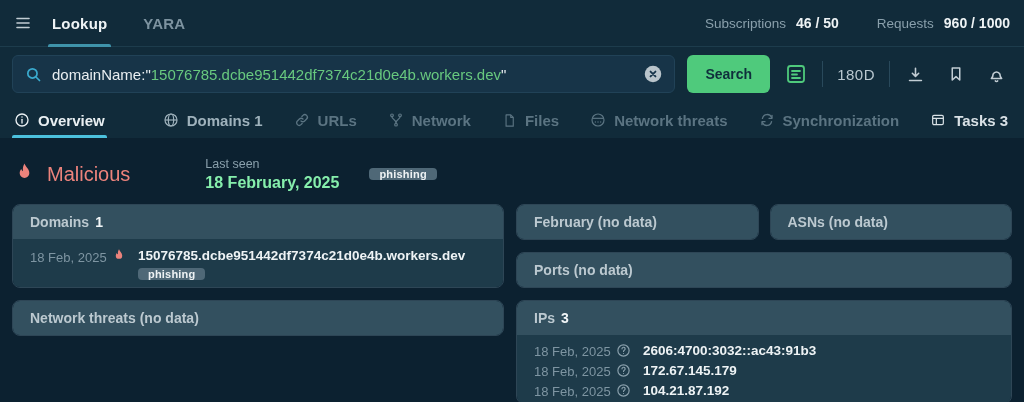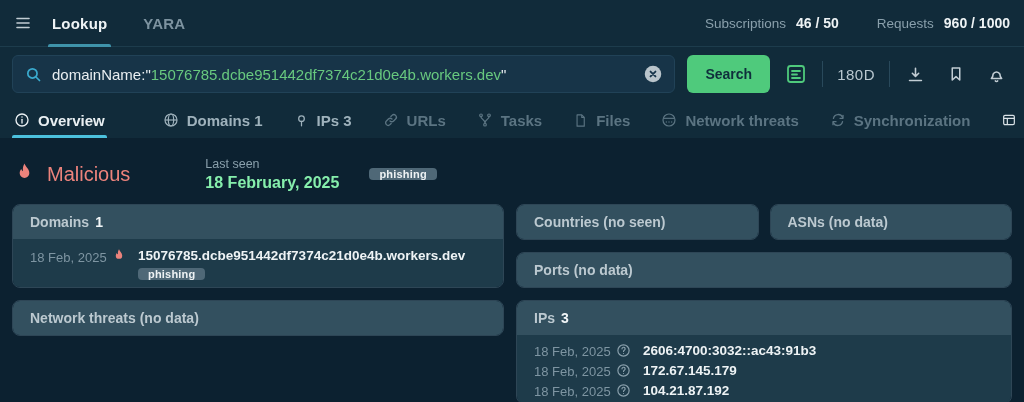--- a/index.html
+++ b/index.html
@@ -212,48 +212,39 @@
     <div class="nav-tab state-data">
       <span>
           <svg width="16" height="16" viewBox="0 0 24 24" fill="none" stroke="currentColor" stroke-width="1.8">
             <circle cx="12" cy="12" r="9"></circle>
             <ellipse cx="12" cy="12" rx="4" ry="9"></ellipse>
             <path d="M3 12h18"></path>
           </svg>
         </span>
       <span>Domains 1</span>
     </div>
-    <div class="nav-tab state-data">
-      <span>
-          <svg width="15" height="15" viewBox="0 0 24 24" fill="none" stroke="currentColor" stroke-width="2" stroke-linecap="round">
-            <circle cx="12" cy="9" r="4.5"></circle>
-            <path d="M12 13.5V20.5"></path>
-          </svg>
-        </span>
-      <span>IPs 3</span>
-    </div>
     <div class="nav-tab state-empty">
       <span>
           <svg width="16" height="16" viewBox="0 0 24 24" fill="none" stroke="currentColor" stroke-width="2" stroke-linecap="round">
             <path d="M10.5 13.5a3.8 3.8 0 005.4 0l3-3a3.8 3.8 0 00-5.4-5.4l-1.7 1.7"></path>
             <path d="M13.5 10.5a3.8 3.8 0 00-5.4 0l-3 3a3.8 3.8 0 005.4 5.4l1.7-1.7"></path>
           </svg>
         </span>
       <span>URLs</span>
     </div>
     <div class="nav-tab state-empty">
       <span>
           <svg width="16" height="16" viewBox="0 0 24 24" fill="none" stroke="currentColor" stroke-width="1.8">
             <circle cx="6" cy="5" r="2"></circle>
             <circle cx="18" cy="5" r="2"></circle>
             <circle cx="12" cy="19" r="2"></circle>
             <path d="M6 7c0 4.5 6 3 6 10M18 7c0 4.5-6 3-6 10"></path>
           </svg>
         </span>
-      <span>Tasks</span>
+      <span>Network</span>
     </div>
     <div class="nav-tab state-empty">
       <span>
           <svg width="15" height="15" viewBox="0 0 24 24" fill="none" stroke="currentColor" stroke-width="1.8" stroke-linejoin="round">
             <path d="M6.5 3h7.5l4 4v14H6.5z"></path>
             <path d="M14 3v4h4"></path>
           </svg>
         </span>
       <span>Files</span>
     </div>
@@ -337,21 +328,21 @@
           <span>Network threats (no data)</span>
         </div>
       </div>
     </div>
 
     <div class="col-right">
       <div class="half-row">
 
         <div class="card empty-card">
           <div class="card-head">
-            <span>Countries (no seen)</span>
+            <span>February (no data)</span>
           </div>
         </div>
 
         <div class="card empty-card">
           <div class="card-head">
             <span>ASNs (no data)</span>
           </div>
         </div>
       </div>
 

